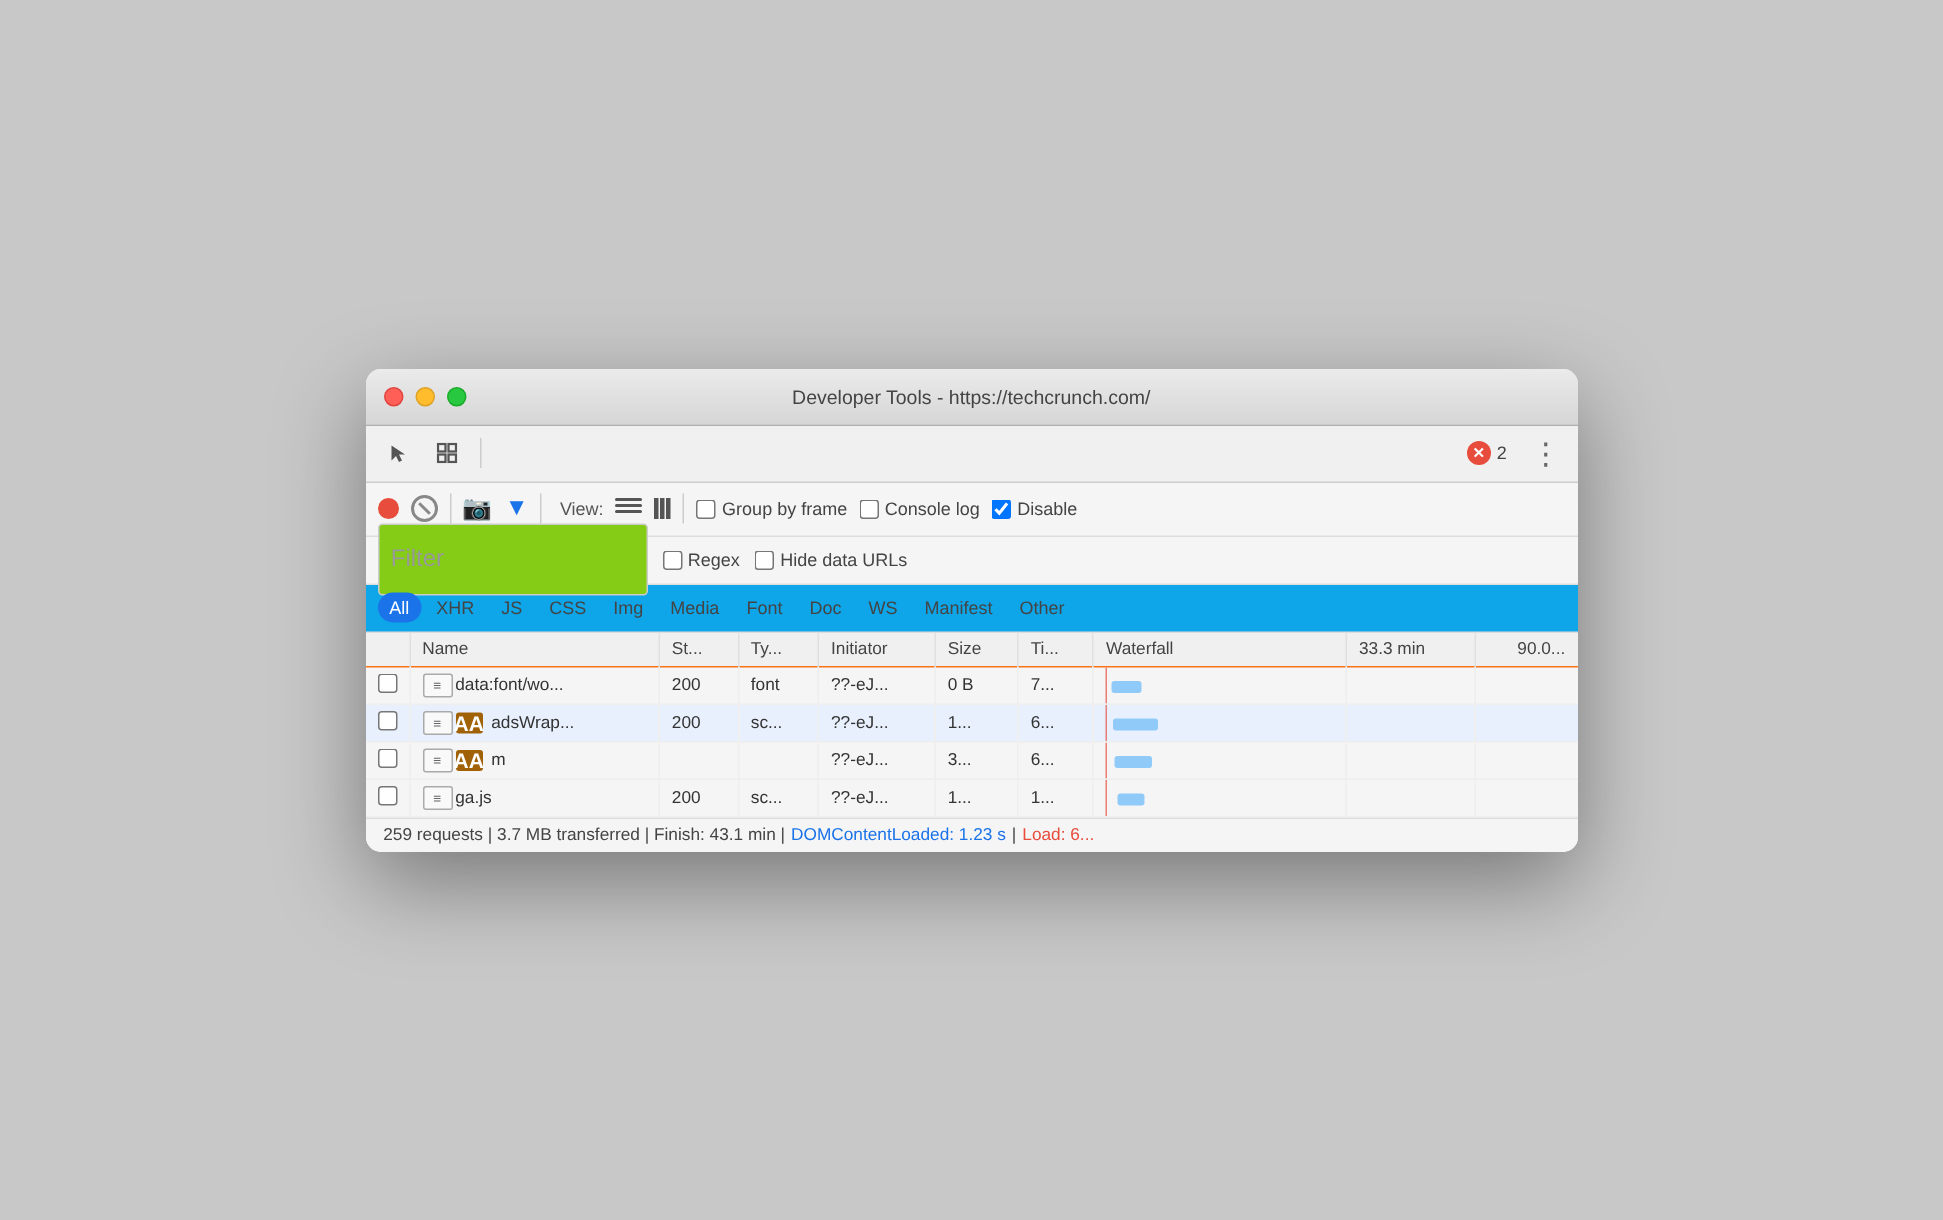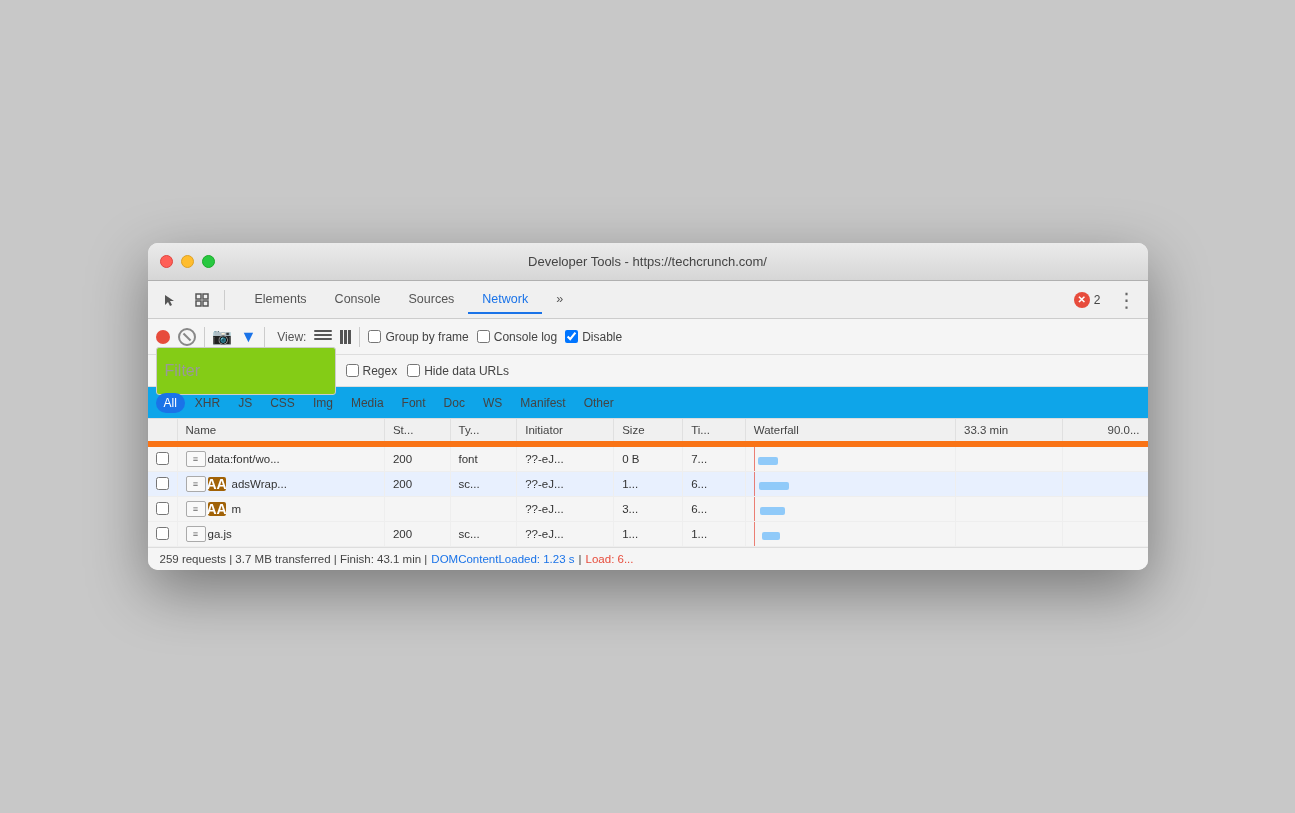--- a/index.html
+++ b/index.html
@@ -5,21 +5,21 @@
     * { box-sizing: border-box; margin: 0; padding: 0; }
     body {
       background: #c8c8c8;
       display: flex;
       align-items: center;
       justify-content: center;
       min-height: 100vh;
       font-family: -apple-system, BlinkMacSystemFont, 'Helvetica Neue', Arial, sans-serif;
     }
     .window {
-      width: 1000px;
+      width: 808px;
       background: #f5f5f5;
       border-radius: 10px;
       box-shadow: 0 20px 60px rgba(0,0,0,0.4);
       overflow: hidden;
     }
     .titlebar {
       background: linear-gradient(to bottom, #ebebeb, #d6d6d6);
       height: 38px;
       display: flex;
       align-items: center;
@@ -276,21 +276,21 @@
       color: white;
     }
     
     .network-table {
       width: 100%;
       border-collapse: collapse;
       font-size: 12px;
     }
     .table-header {
       background: #f0f0f0;
-      border-bottom: 6px solid #f97316;
+      border-bottom: 1px solid #f97316;
     }
     .table-header th {
       padding: 5px 8px;
       text-align: left;
       font-weight: 500;
       color: #444;
       border-right: 1px solid #e0e0e0;
       font-size: 11.5px;
       white-space: nowrap;
     }
@@ -405,27 +405,20 @@
     </div>
     <div class="toolbar-icon">
       <svg width="14" height="14" viewBox="0 0 14 14" fill="none">
         <rect x="1" y="1" width="5" height="5" stroke="#555" stroke-width="1.5" fill="none"></rect>
         <rect x="8" y="1" width="5" height="5" stroke="#555" stroke-width="1.5" fill="none"></rect>
         <rect x="1" y="8" width="5" height="5" stroke="#555" stroke-width="1.5" fill="none"></rect>
         <rect x="8" y="8" width="5" height="5" stroke="#555" stroke-width="1.5" fill="none"></rect>
       </svg>
     </div>
     <div class="toolbar-divider"></div>
-    <div class="tabs">
-      <div class="tab">Elements</div>
-      <div class="tab">Console</div>
-      <div class="tab">Sources</div>
-      <div class="tab active">Network</div>
-      <div class="tab">»</div>
-    </div>
     <div class="toolbar-right">
       <div class="error-badge">
         <div class="error-x">✕</div>
         <span class="error-count">2</span>
       </div>
       <div class="more-btn">
         <span class="more-btn-icon">⋮</span>
       </div>
     </div>
   </div>

